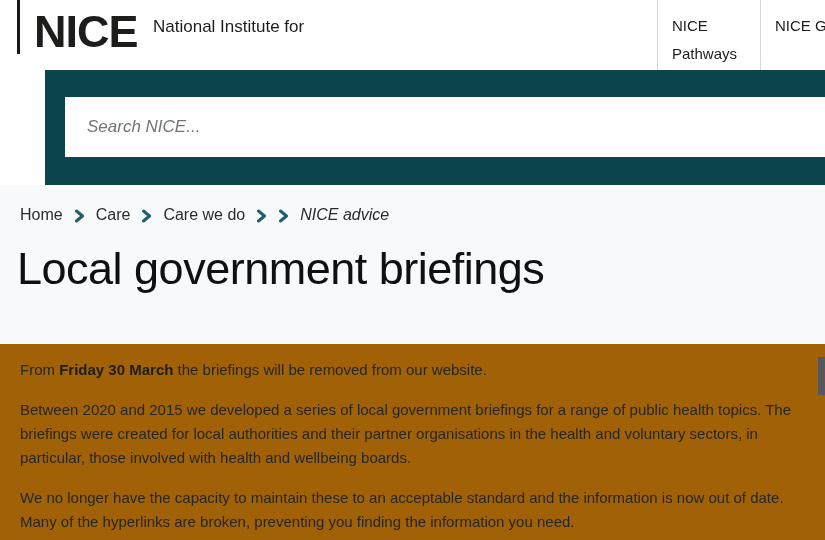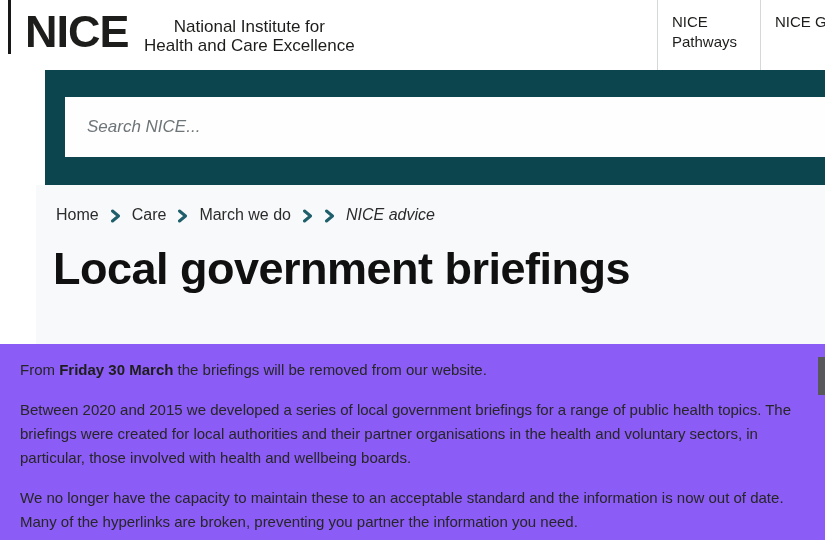--- a/index.html
+++ b/index.html
@@ -11,21 +11,21 @@
     width: 825px;
     height: 540px;
     background: #ffffff;
     overflow: hidden;
     color: #1d1d1b;
   }
 
   
   .site-header {
     position: absolute;
-    top: 0; left: 8px; right: 0;
+    top: 0; left: 17px; right: 0;
     height: 70px;
     background: #ffffff;
   }
   .edge-artifact {
     position: absolute;
     top: 0; left: 0;
     width: 3px; height: 54px;
     background: #181818;
   }
   .logo { position: absolute; top: 0; left: 0; width: 400px; height: 70px; cursor: pointer; }
@@ -50,21 +50,21 @@
     position: absolute;
     top: 0; right: 0;
     height: 70px;
     display: flex;
   }
   .top-nav-item {
     border-left: 1px solid #d5d8d8;
     height: 70px;
     padding: 12px 10px 0 14px;
     font-size: 15px;
-    line-height: 20px;
+    line-height: 28px;
     color: #1d1d1b;
     cursor: pointer;
   }
   .top-nav-item.first { width: 103px; }
   .top-nav-item.second { width: 65px; white-space: nowrap; overflow: visible; }
 
   
   .search-band {
     position: absolute;
     top: 70px; left: 0; right: 0;
@@ -89,51 +89,50 @@
     font-style: italic;
     opacity: 1;
   }
 
   
   .hero {
     position: absolute;
     top: 185px; left: 0; right: 0;
     height: 159px;
     background: #f8f9fb;
-    margin-left: 36px;
   }
   .breadcrumb {
     position: absolute;
     top: 21px; left: 20px;
     display: flex;
     align-items: center;
     gap: 11px;
     font-size: 16px;
     color: #2b2b2b;
   }
   .crumb-link { color: #2b2b2b; text-decoration: none; cursor: pointer; }
   .crumb-current { color: #2b2b2b; font-style: italic; }
   .crumb-sep { display: inline-flex; align-items: center; margin-top: 1px; }
 
   .page-title {
     position: absolute;
     top: 57px; left: 17px;
     font-size: 45px;
     line-height: 54px;
-    font-weight: 700;
+    font-weight: 400;
     letter-spacing: -0.5px;
     color: #101010;
     white-space: nowrap;
   }
 
   
   .main-content {
     position: absolute;
     top: 344px; left: 0; right: 0; bottom: 0;
-    background: #8b5cf6;
+    background: #a16207;
     padding: 14px 30px 0 20px;
     color: #262626;
   }
   .main-content p {
     font-size: 15px;
     line-height: 24px;
     margin-bottom: 16px;
     max-width: 782px;
   }
   .main-content strong { font-weight: 700; color: #1d1d1b; }
@@ -152,21 +151,20 @@
 
 <div class="stage">
 
   <header class="site-header">
     <div class="edge-artifact"></div>
 
     <div class="logo">
       <span class="logo-nice">NICE</span>
       <span class="logo-tagline">
         <span>National Institute for</span><br>
-        <span>Health and Care Excellence</span>
       </span>
     </div>
 
     <nav class="top-nav">
       <div class="top-nav-item first">NICE Pathways</div>
       <div class="top-nav-item second">NICE Guidance</div>
     </nav>
   </header>
 
   <div class="search-band">
@@ -180,38 +178,38 @@
         <svg width="11" height="14" viewBox="0 0 11 14">
             <path d="M2.5 2 L8.5 7 L2.5 12" stroke="#1f5f6b" stroke-width="3" fill="none" stroke-linecap="round" stroke-linejoin="round"></path>
           </svg>
       </span>
       <a class="crumb-link">Care</a>
       <span class="crumb-sep">
         <svg width="11" height="14" viewBox="0 0 11 14">
             <path d="M2.5 2 L8.5 7 L2.5 12" stroke="#1f5f6b" stroke-width="3" fill="none" stroke-linecap="round" stroke-linejoin="round"></path>
           </svg>
       </span>
-      <a class="crumb-link">March we do</a>
+      <a class="crumb-link">Care we do</a>
       <span class="crumb-sep">
         <svg width="11" height="14" viewBox="0 0 11 14">
             <path d="M2.5 2 L8.5 7 L2.5 12" stroke="#1f5f6b" stroke-width="3" fill="none" stroke-linecap="round" stroke-linejoin="round"></path>
           </svg>
       </span>
       <span class="crumb-sep">
         <svg width="11" height="14" viewBox="0 0 11 14">
             <path d="M2.5 2 L8.5 7 L2.5 12" stroke="#1f5f6b" stroke-width="3" fill="none" stroke-linecap="round" stroke-linejoin="round"></path>
           </svg>
       </span>
       <span class="crumb-current">NICE advice</span>
     </nav>
 
     <h1 class="page-title">Local government briefings</h1>
   </section>
 
   <main class="main-content">
     <p><span>From </span><strong>Friday 30 March</strong><span> the briefings will be removed from our website.</span></p>
     <p>Between 2020 and 2015 we developed a series of local government briefings for a range of public health topics. The briefings were created for local authorities and their partner organisations in the health and voluntary sectors, in particular, those involved with health and wellbeing boards.</p>
-    <p>We no longer have the capacity to maintain these to an acceptable standard and the information is now out of date. Many of the hyperlinks are broken, preventing you partner the information you need.</p>
+    <p>We no longer have the capacity to maintain these to an acceptable standard and the information is now out of date. Many of the hyperlinks are broken, preventing you finding the information you need.</p>
   </main>
 
   <div class="scrollbar-thumb"></div>
 
 </div>
 
 </body></html>

